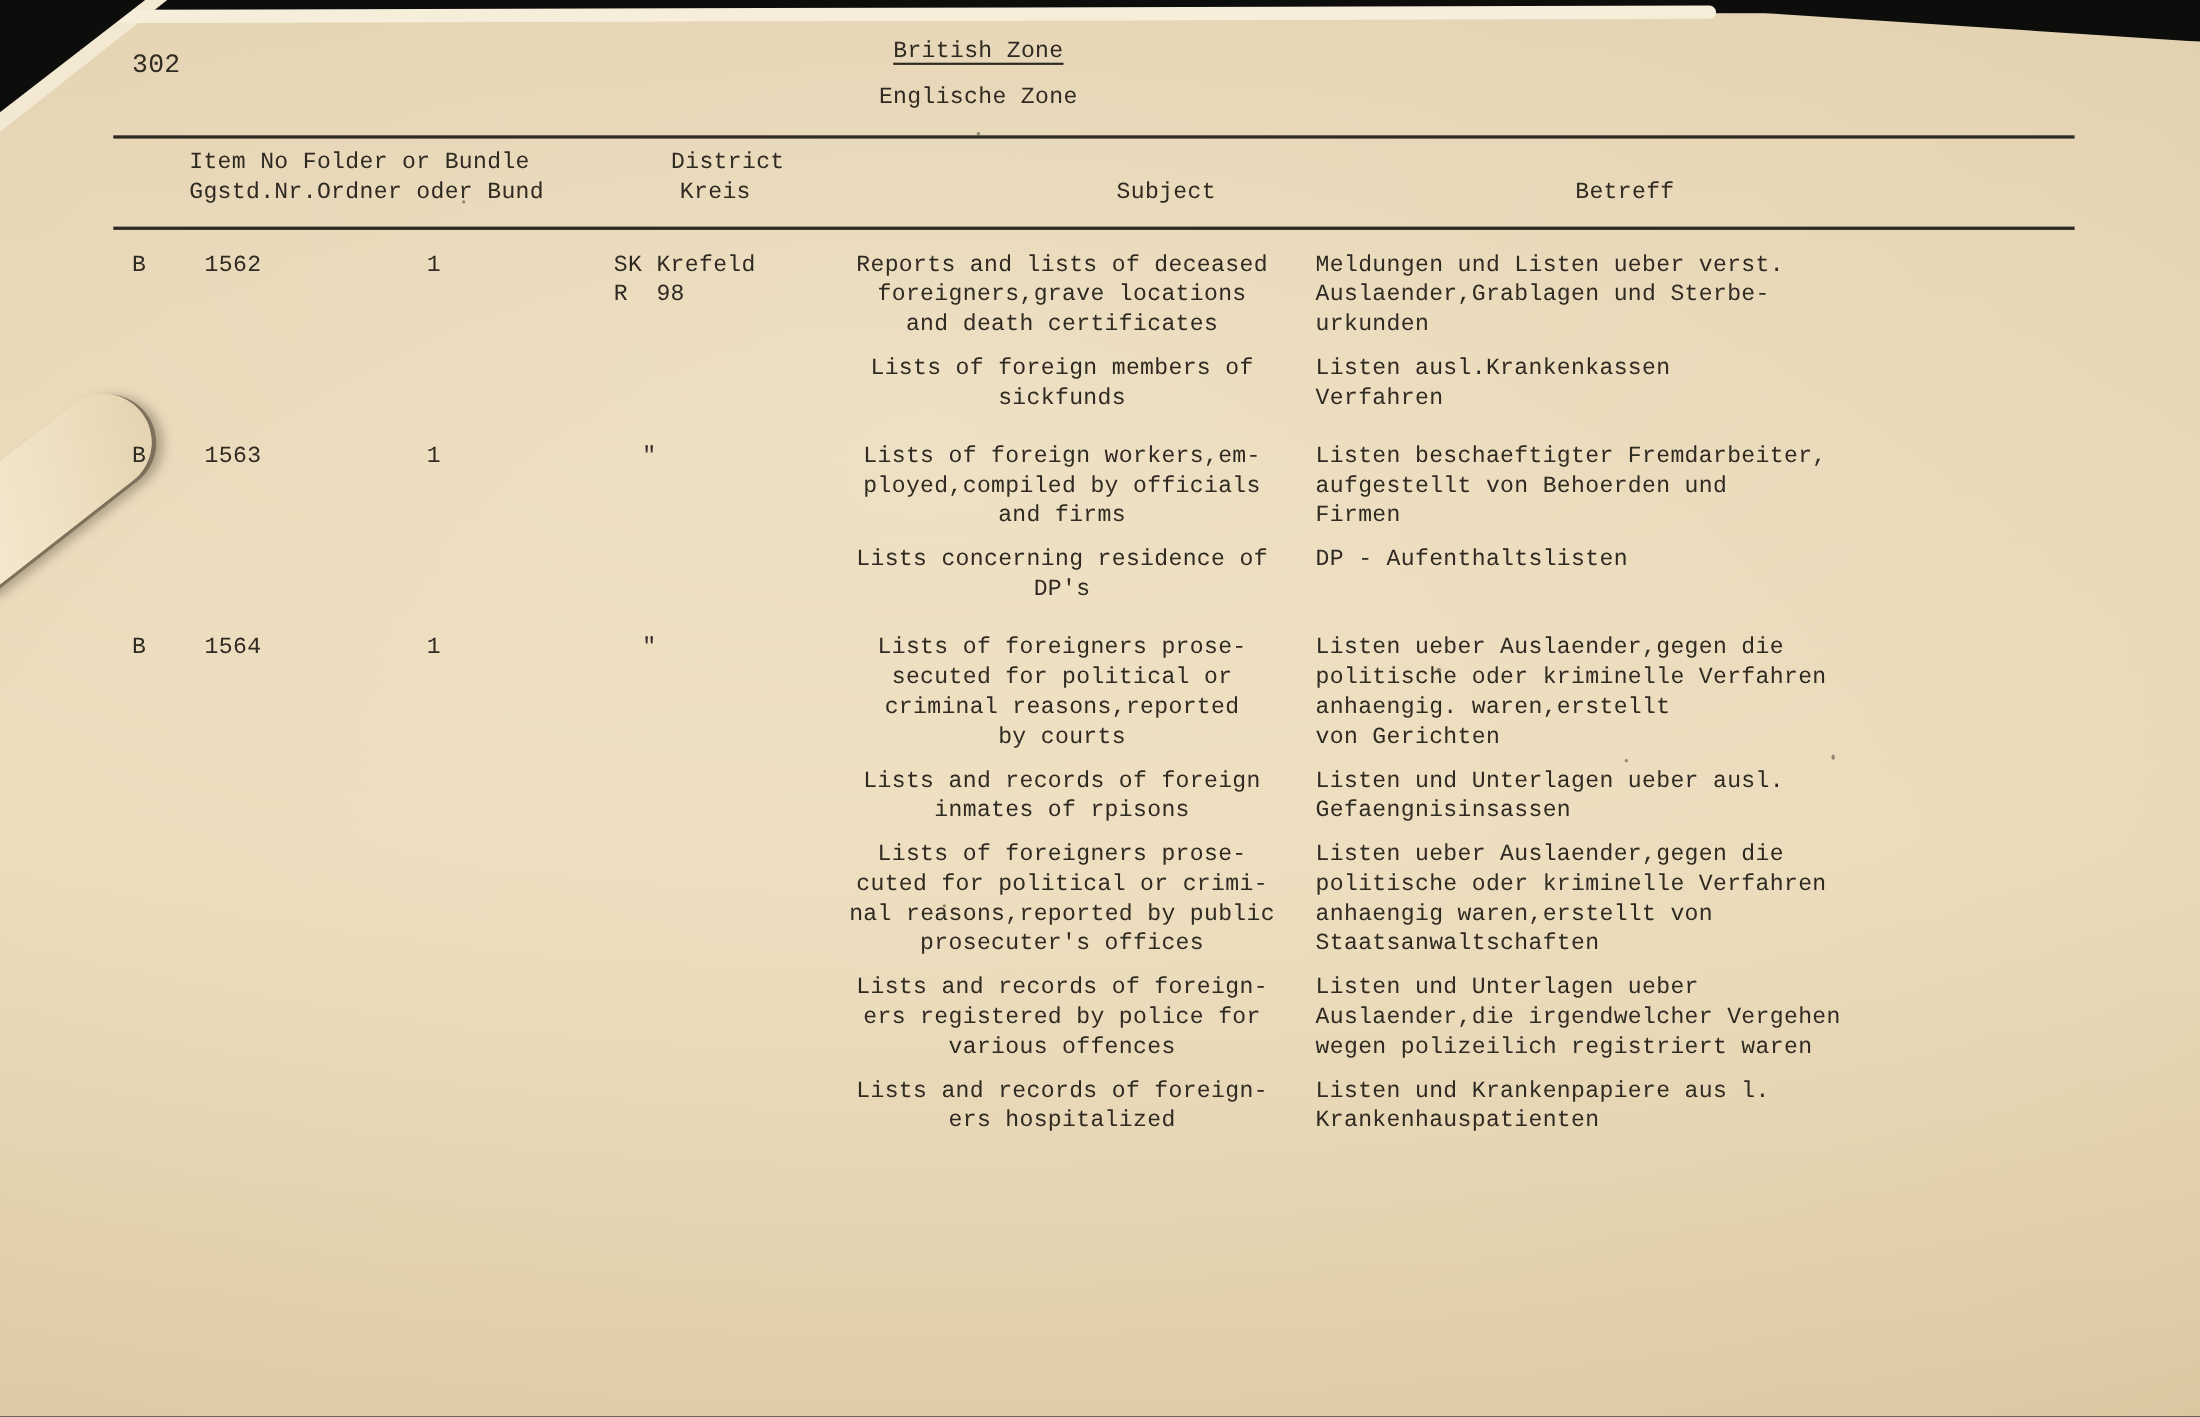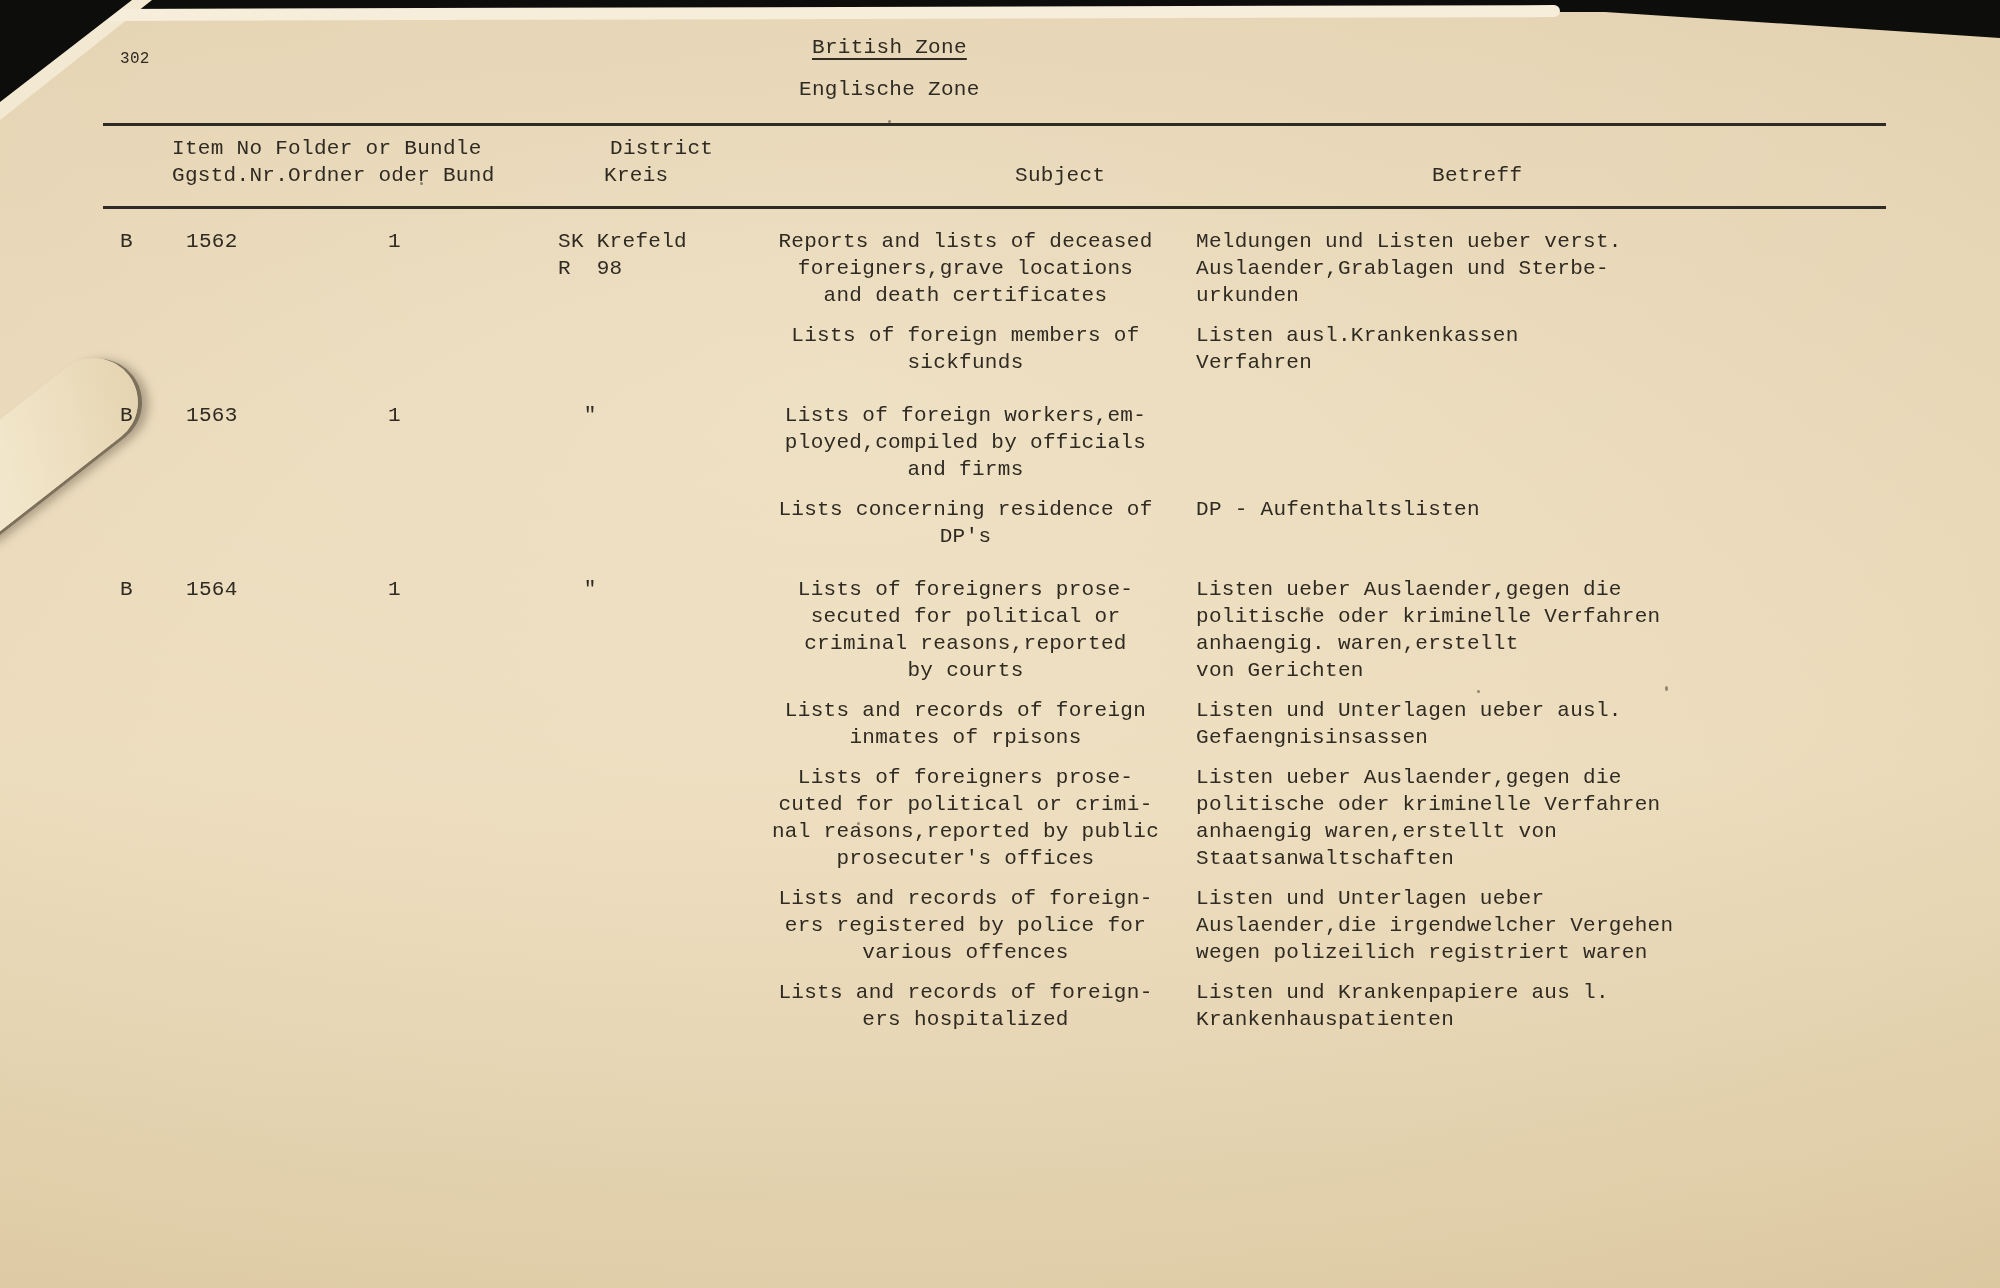--- a/index.html
+++ b/index.html
@@ -32,34 +32,34 @@
   .s4{left:1477px;top:690px;width:3px;height:3px;}
   .s5{left:420px;top:182px;width:3px;height:3px;}
   .s6{left:888px;top:120px;width:3px;height:3px;}
 
   
   .content{position:absolute;inset:0;z-index:5;color:#2f2a22;
     font-family:"Liberation Mono","DejaVu Sans Mono",monospace;
     font-size:21px;line-height:27px;letter-spacing:0.3px;}
   .content div{white-space:pre;}
 
-  .page-number{position:absolute;left:120px;top:46px;font-size:16px;}
+  .page-number{position:absolute;left:120px;top:46px;font-size:24px;}
   .title{position:absolute;left:812px;top:34px;text-decoration:underline;
     text-underline-offset:5px;text-decoration-thickness:2px;}
   .subtitle{position:absolute;left:799px;top:76px;}
 
   .rule{position:absolute;left:103px;width:1783px;height:3px;background:#2e2b25;}
   .rule1{top:123px;}
   .rule2{top:206px;}
 
   .hdr{position:absolute;}
   .hdr-if1{left:172px;top:135px;}
   .hdr-if2{left:172px;top:162px;}
   .hdr-d1{left:610px;top:135px;}
-  .hdr-d2{left:604px;top:162px;text-align:right;}
+  .hdr-d2{left:618px;top:162px;text-align:right;}
   .hdr-s{left:995px;top:162px;margin-left:20px;}
   .hdr-b{left:1432px;top:162px;text-align:right;}
 
   .entries{position:absolute;left:0;top:228px;width:2000px;}
   .entry{position:relative;padding-bottom:26px;}
   .cell{position:absolute;top:0;white-space:pre;}
   .c-letter{left:120px;}
   .c-item{left:186px;}
   .c-folder{left:388px;}
   .c-district{left:558px;}
@@ -107,21 +107,23 @@
 
     <div class="entries"><div class="entry"><div class="cell c-letter">B</div><div class="cell c-item">1562</div><div class="cell c-folder">1</div><div class="cell c-district">SK Krefeld
 R  98</div><div class="rows"><div class="row"><div class="subject">Reports and lists of deceased
 foreigners,grave locations
 and death certificates</div><div class="betreff">Meldungen und Listen ueber verst.
 Auslaender,Grablagen und Sterbe-
 urkunden</div></div><div class="row"><div class="subject">Lists of foreign members of
 sickfunds</div><div class="betreff">Listen ausl.Krankenkassen
 Verfahren</div></div></div></div><div class="entry"><div class="cell c-letter">B</div><div class="cell c-item">1563</div><div class="cell c-folder">1</div><div class="cell c-district">  "</div><div class="rows"><div class="row"><div class="subject">Lists of foreign workers,em-
 ployed,compiled by officials
-and firms</div></div><div class="row"><div class="subject">Lists concerning residence of
+and firms</div><div class="betreff">Listen beschaeftigter Fremdarbeiter,
+aufgestellt von Behoerden und
+Firmen</div></div><div class="row"><div class="subject">Lists concerning residence of
 DP's</div><div class="betreff">DP - Aufenthaltslisten</div></div></div></div><div class="entry"><div class="cell c-letter">B</div><div class="cell c-item">1564</div><div class="cell c-folder">1</div><div class="cell c-district">  "</div><div class="rows"><div class="row"><div class="subject">Lists of foreigners prose-
 secuted for political or
 criminal reasons,reported
 by courts</div><div class="betreff">Listen ueber Auslaender,gegen die
 politische oder kriminelle Verfahren
 anhaengig. waren,erstellt
 von Gerichten</div></div><div class="row"><div class="subject">Lists and records of foreign
 inmates of rpisons</div><div class="betreff">Listen und Unterlagen ueber ausl.
 Gefaengnisinsassen</div></div><div class="row"><div class="subject">Lists of foreigners prose-
 cuted for political or crimi-

